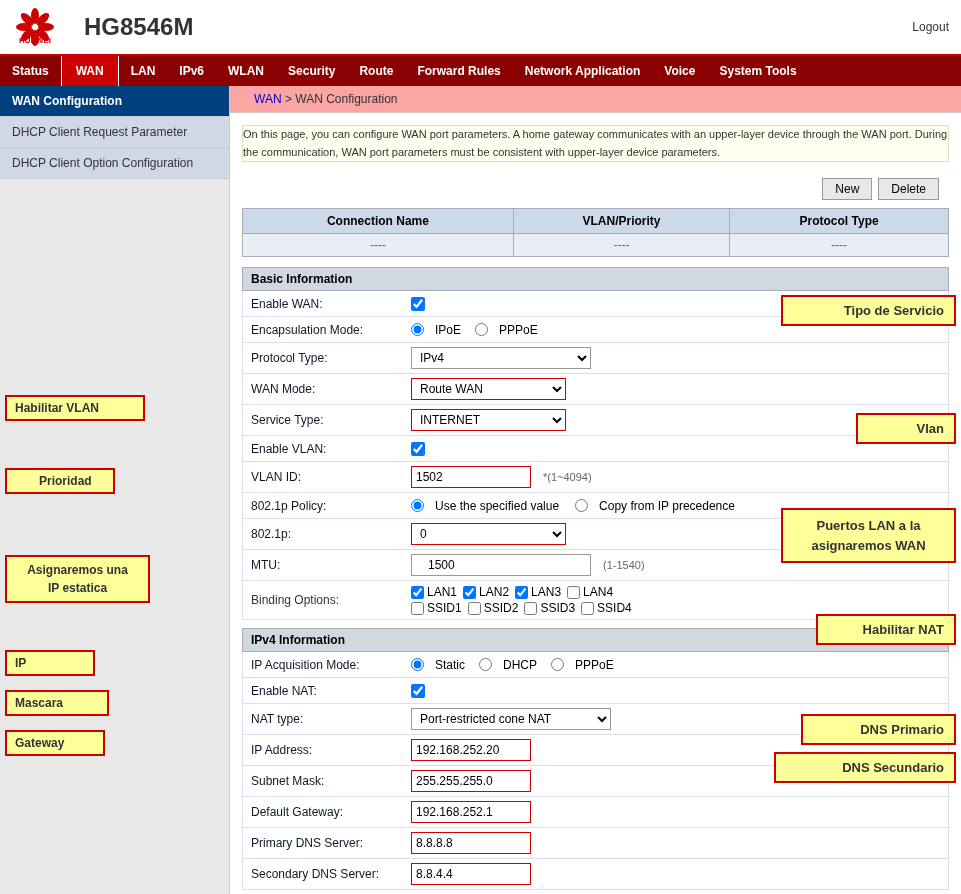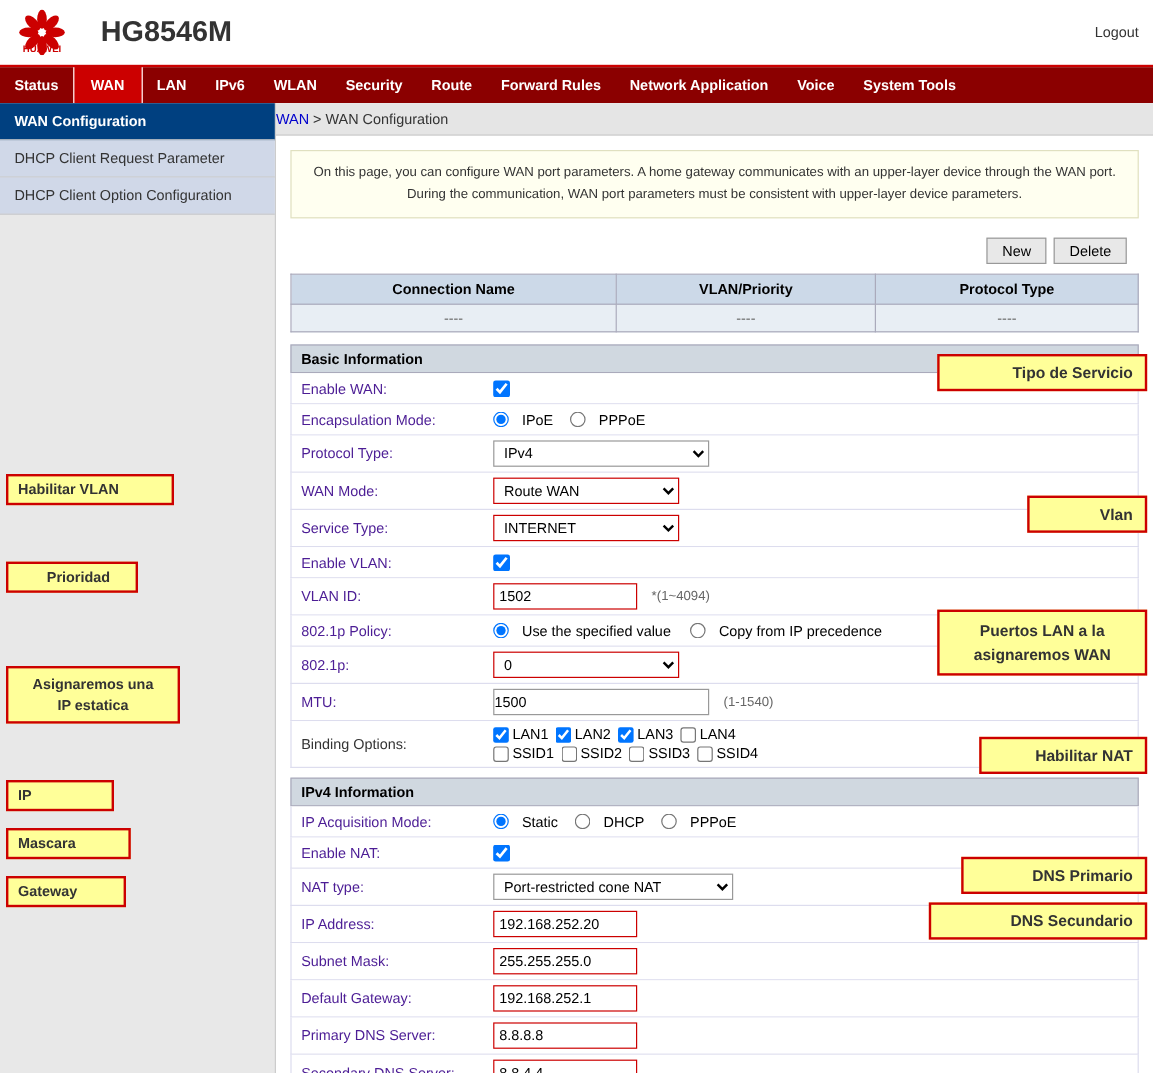--- a/index.html
+++ b/index.html
@@ -21,41 +21,41 @@
     .main-layout { display: flex; min-height: 800px; }
 
     
     .sidebar { width: 230px; background: #e8e8e8; border-right: 1px solid #ccc; flex-shrink: 0; }
     .sidebar-item { padding: 8px 12px; cursor: pointer; border-bottom: 1px solid #ccc; font-size: 12px; }
     .sidebar-item.active { background: #004080; color: white; font-weight: bold; }
     .sidebar-item.normal { background: #d0d8e8; color: #333; }
 
     
     .content { flex: 1; background: white; padding: 0; }
-    .breadcrumb { background: #e5e5e5; padding: 6px 0; font-size: 12px; color: #333; border-bottom: 1px solid #ccc; }
+    .breadcrumb { background: #fca5a5; padding: 6px 24px; font-size: 12px; color: #333; border-bottom: 1px solid #ccc; }
     .breadcrumb a { color: #0000cc; text-decoration: none; }
 
-    .info-box { background: #fffff0; border: 1px solid #e0e0c0; margin: 12px; padding: 10px; font-size: 11px; color: #333; line-height: 1.6; text-align: center; }
+    .info-box { background: #fffff0; border: 1px solid #e0e0c0; margin: 12px; font-size: 11px; color: #333; line-height: 1.6; }
 
     .action-bar { display: flex; justify-content: flex-end; padding: 4px 22px; gap: 6px; margin-bottom: 4px; }
     .btn { padding: 3px 12px; font-size: 12px; cursor: pointer; border: 1px solid #999; background: #e8e8e8; }
 
     
     .config-table { width: calc(100% - 24px); margin: 0 12px; border-collapse: collapse; }
     .config-table th { background: #ccd9e8; border: 1px solid #aab; padding: 5px 8px; font-size: 12px; text-align: center; }
     .config-table td { border: 1px solid #aab; padding: 4px 8px; font-size: 12px; text-align: center; color: #666; }
     .config-table .header-row td { background: #e8eef4; text-align: center; color: #666; }
 
     
     .form-section { margin: 8px 12px; }
     .section-header { background: #d0d8e0; padding: 4px 8px; font-weight: bold; font-size: 12px; border: 1px solid #aab; }
     .form-row { display: flex; align-items: center; border: 1px solid #dde; border-top: none; padding: 4px 8px; background: white; min-height: 26px; }
-    .form-label { width: 160px; color: #4c1d95; font-size: 12px; flex-shrink: 0; }
+    .form-label { width: 160px; color: #0f172a; font-size: 12px; flex-shrink: 0; }
     .form-value { display: flex; align-items: center; gap: 8px; flex: 1; }
-    .form-input { border: 1px solid #999; padding: 2px 0; font-size: 12px; height: 22px; }
+    .form-input { border: 1px solid #999; padding: 2px 16px; font-size: 12px; height: 22px; }
     .form-input-red { border: 1px solid #cc0000; padding: 2px 4px; font-size: 12px; height: 22px; width: 120px; }
     .form-input-wide { width: 180px; }
     .form-select { border: 1px solid #999; padding: 2px 4px; font-size: 12px; height: 22px; background: white; }
     .form-select-red { border: 1px solid #cc0000; padding: 2px 4px; font-size: 12px; height: 22px; background: white; width: 155px; }
 
     .checkbox-input { width: 14px; height: 14px; }
     .radio-input { margin-right: 3px; }
 
     .hint-text { color: #666; font-size: 11px; margin-left: 4px; }
 

